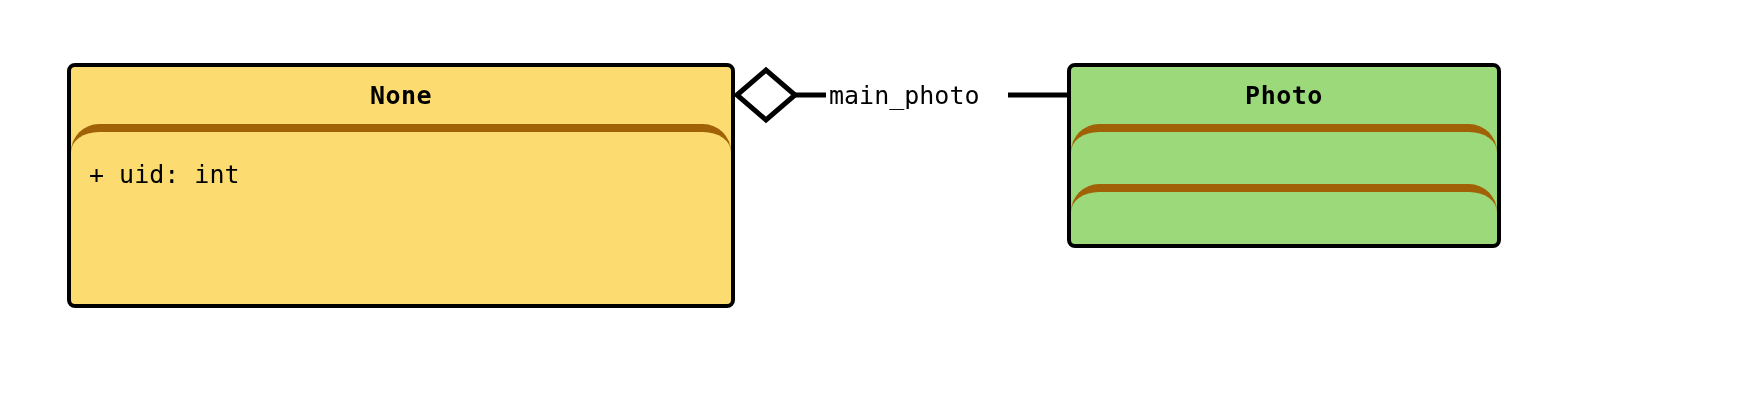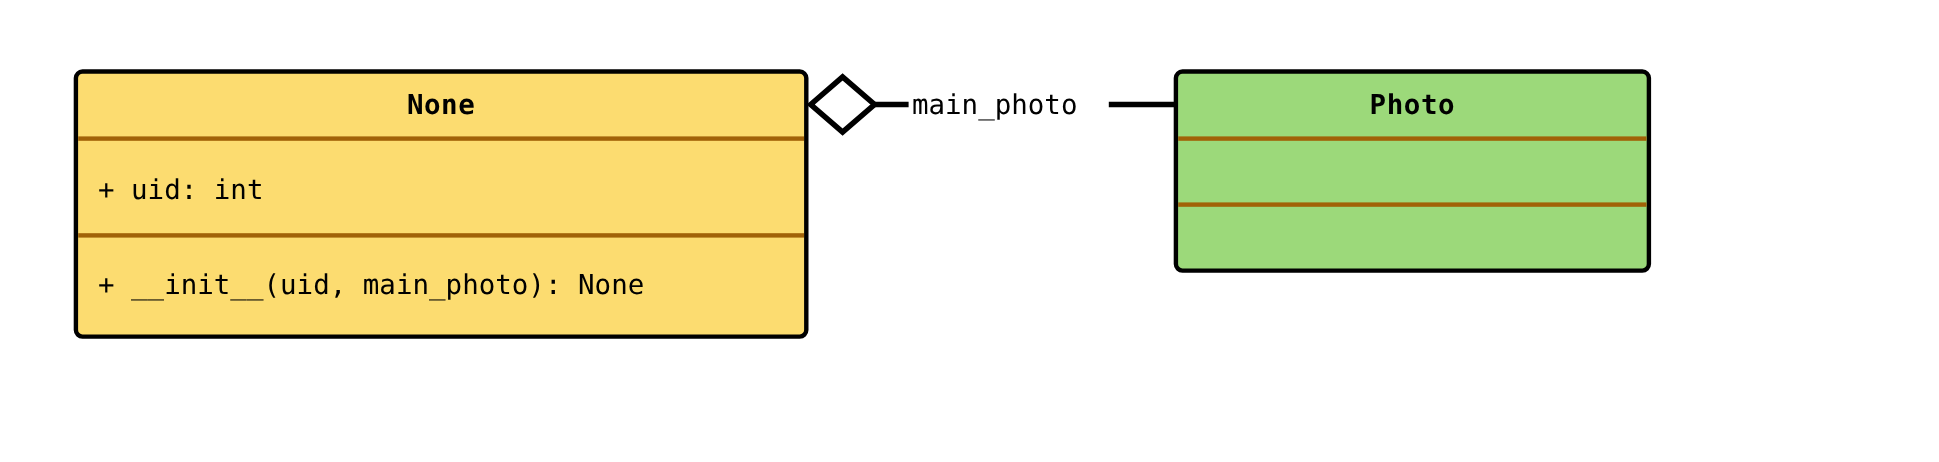--- a/index.html
+++ b/index.html
@@ -35,21 +35,22 @@
   }
 
   .uml-class .compartment {
     box-sizing: border-box;
     display: flex;
     flex-direction: column;
     justify-content: center;
   }
 
   .uml-class .compartment + .compartment {
-    border-top: 4px solid #a16207;
+    border-top: 8px solid #a16207;
+    border-radius: 28px;
   }
 
   .class-title {
     text-align: center;
     font-weight: bold;
     font-size: 25px;
     letter-spacing: 0.5px;
     color: #000000;
     font-family: "DejaVu Sans Mono", monospace;
     white-space: pre;
@@ -122,23 +123,20 @@
   <div class="uml-class" id="class-user" style="background: rgb(252, 220, 112); border-color: rgb(0, 0, 0);">
 
     <div class="compartment c-title">
       <div class="class-title">None</div>
     </div>
 
     <div class="compartment c-attrs">
       <div class="member-line">+ uid: int</div>
     </div>
 
-    <div class="compartment c-methods">
-      <div class="member-line">+ __init__(uid, main_photo): None</div>
-    </div>
   </div>
 
   <div class="uml-class" id="class-photo" style="background: rgb(156, 217, 122); border-color: rgb(0, 0, 0);">
 
     <div class="compartment c-title">
       <div class="class-title">Photo</div>
     </div>
 
     <div class="compartment c-attrs"></div>
 

